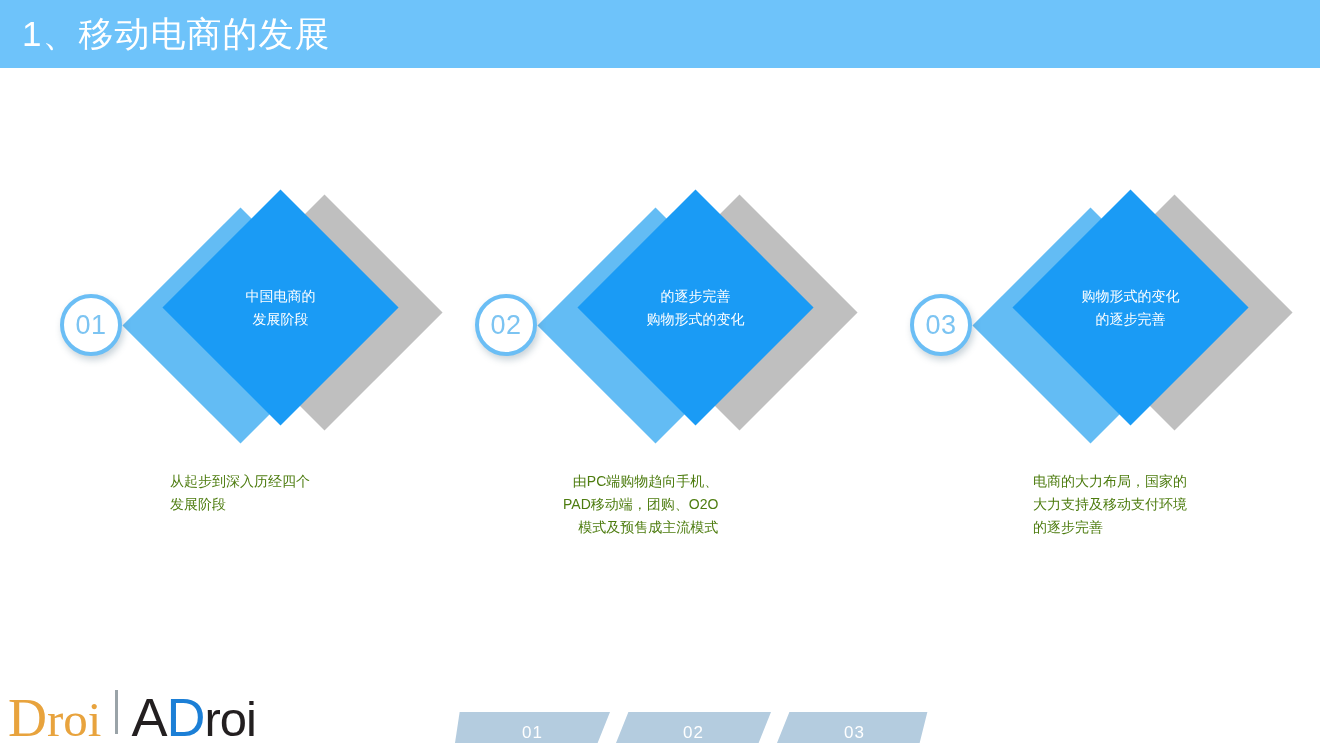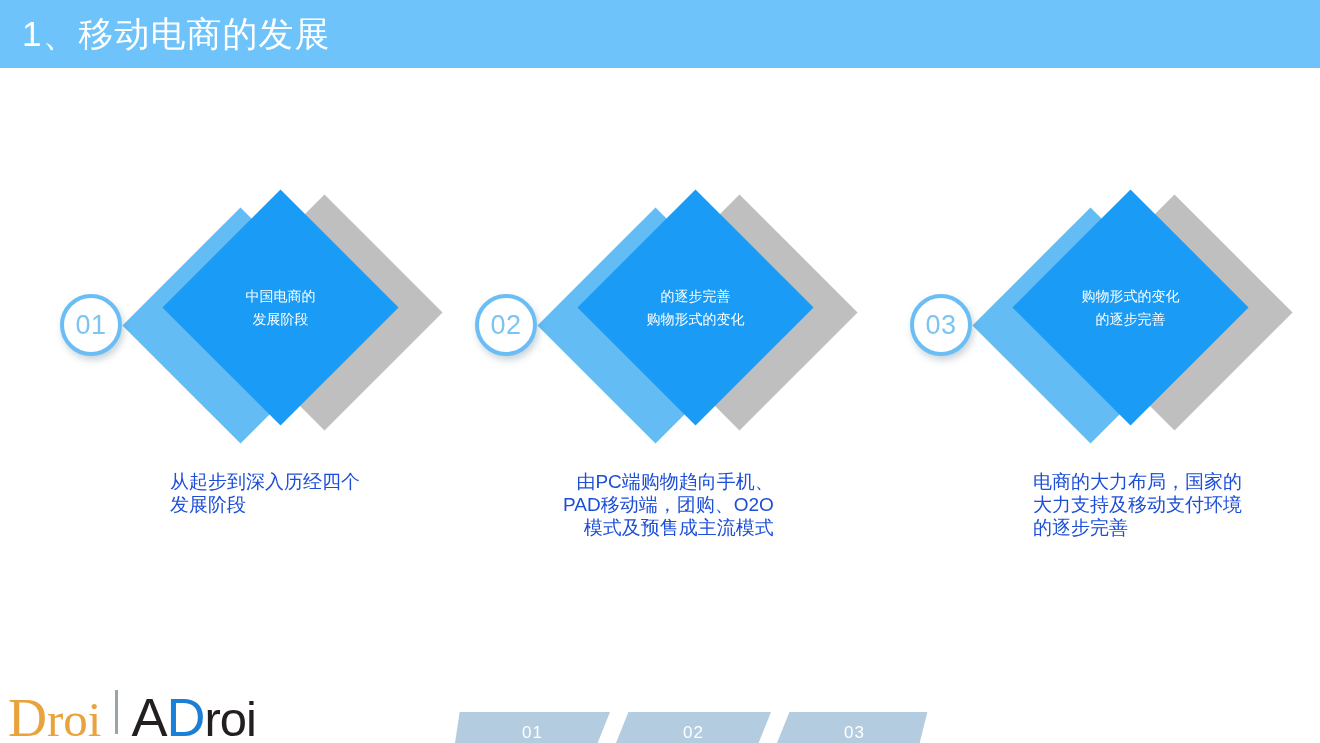--- a/index.html
+++ b/index.html
@@ -107,23 +107,23 @@
     color: #7CC4F2;
     font-size: 27px;
     letter-spacing: 0.5px;
     z-index: 5;
   }
 
   
   .caption {
     position: absolute;
     top: 470px;
-    font-size: 19px;
+    font-size: 14px;
     line-height: 23px;
-    color: #1d4ed8;
+    color: #4d7c0f;
     white-space: pre-line;
   }
   .caption-1 { left: 170px; }
   .caption-2 { left: 563px; text-align: right; }
   .caption-3 { left: 1033px; }
 
   
   .logo {
     position: absolute;
     left: 8px;

